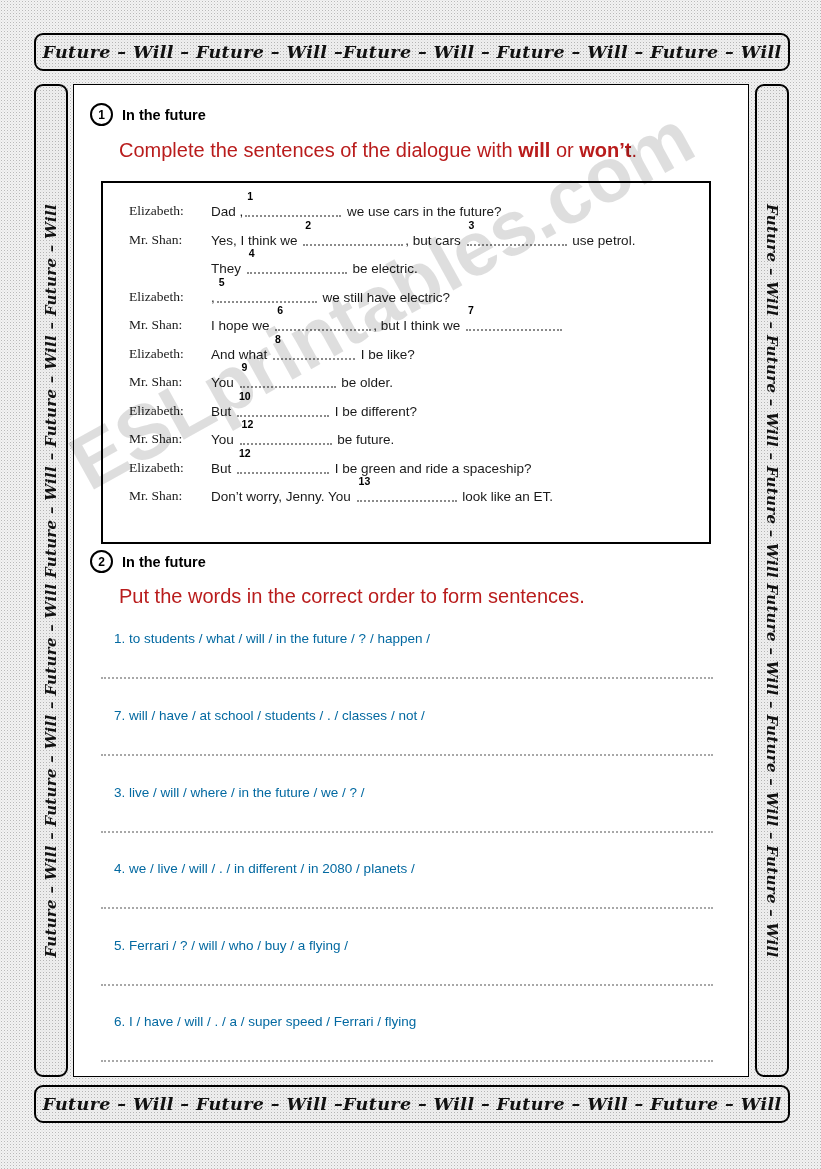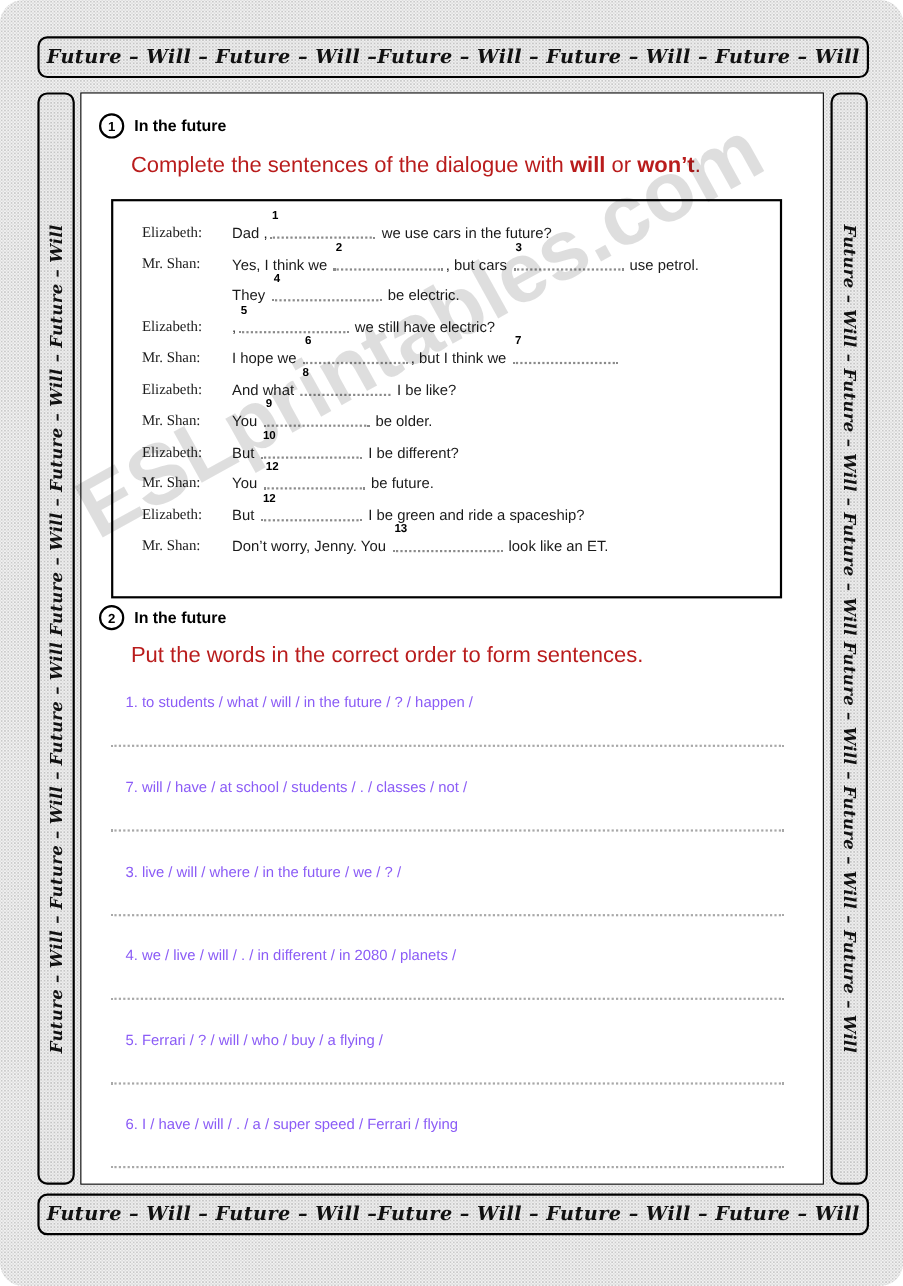--- a/index.html
+++ b/index.html
@@ -10,21 +10,20 @@
     overflow:hidden;
   }
   .page{
     position:relative;width:821px;height:1169px;
     background-color:#f2f2f2;
     background-image:
       radial-gradient(#b9b9b9 0.5px, transparent 0.6px),
       radial-gradient(#d6d6d6 0.5px, transparent 0.6px);
     background-size:3px 3px, 3px 3px;
     background-position:0 0, 1.5px 1.5px;
-    border-radius:21px;
   }
   
   .banner{
     position:absolute;
     background-color:#eeeeee;
     background-image:
       radial-gradient(#b4b4b4 0.5px, transparent 0.6px),
       radial-gradient(#dcdcdc 0.5px, transparent 0.6px);
     background-size:3px 3px,3px 3px;
     background-position:0 0,1.5px 1.5px;
@@ -97,21 +96,21 @@
     height:11px;vertical-align:-1px;
     margin:0 2px;
   }
   .bn{
     position:absolute;top:-13px;left:2px;
     font-size:10.5px;font-weight:bold;color:#000;
   }
   
   .order-item{
     position:absolute;left:40px;width:592px;
-    font-size:13.5px;color:#8b5cf6;white-space:nowrap;
+    font-size:13.5px;color:#0369a1;white-space:nowrap;
   }
   .order-rule{
     position:absolute;left:27px;width:612px;height:0;
     border-top:2px dotted #a8a8a8;
   }
   
   .watermark{
     position:absolute;left:55px;top:430px;
     font-size:77px;font-weight:bold;
     color:rgba(0,0,0,0.13);

